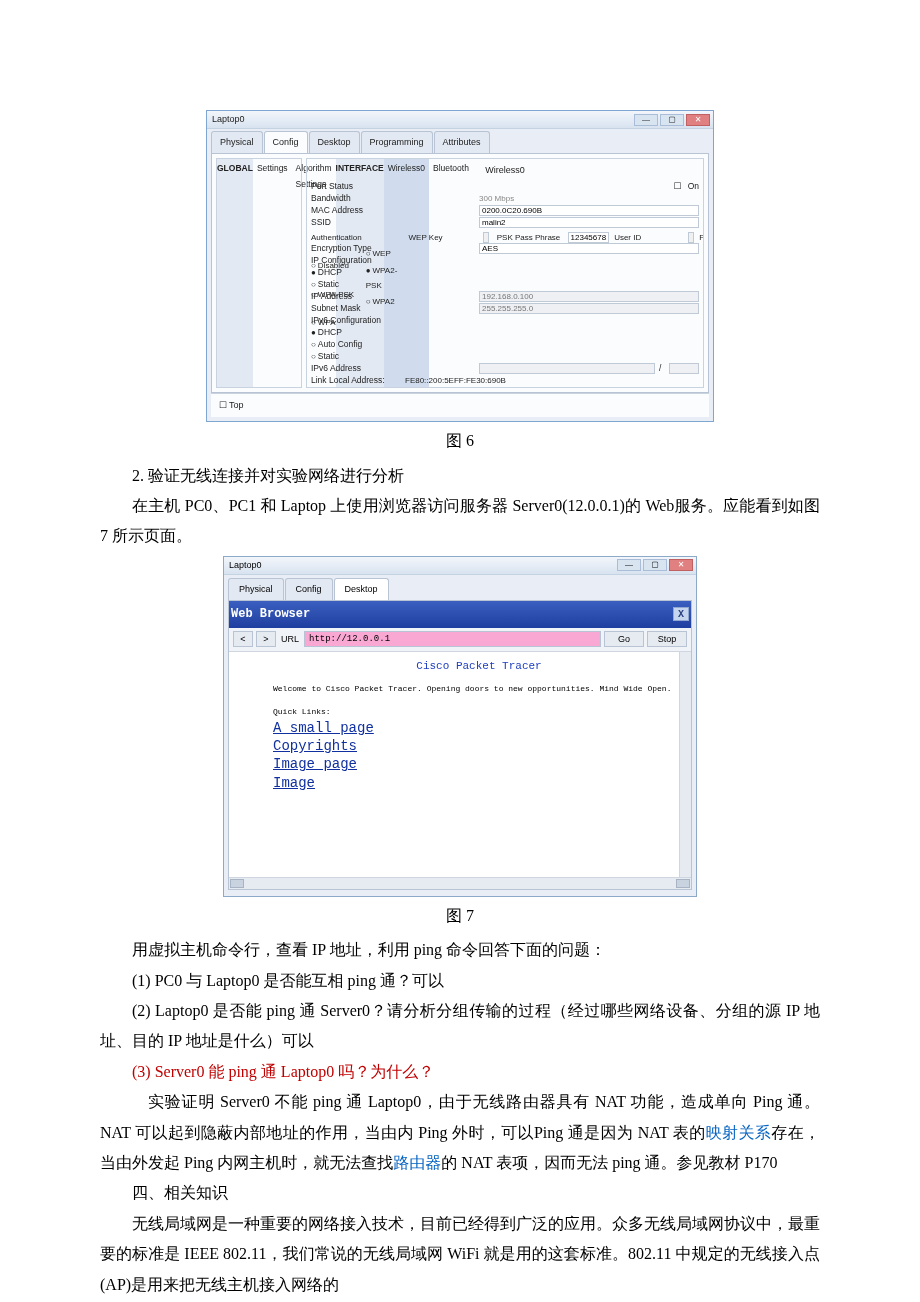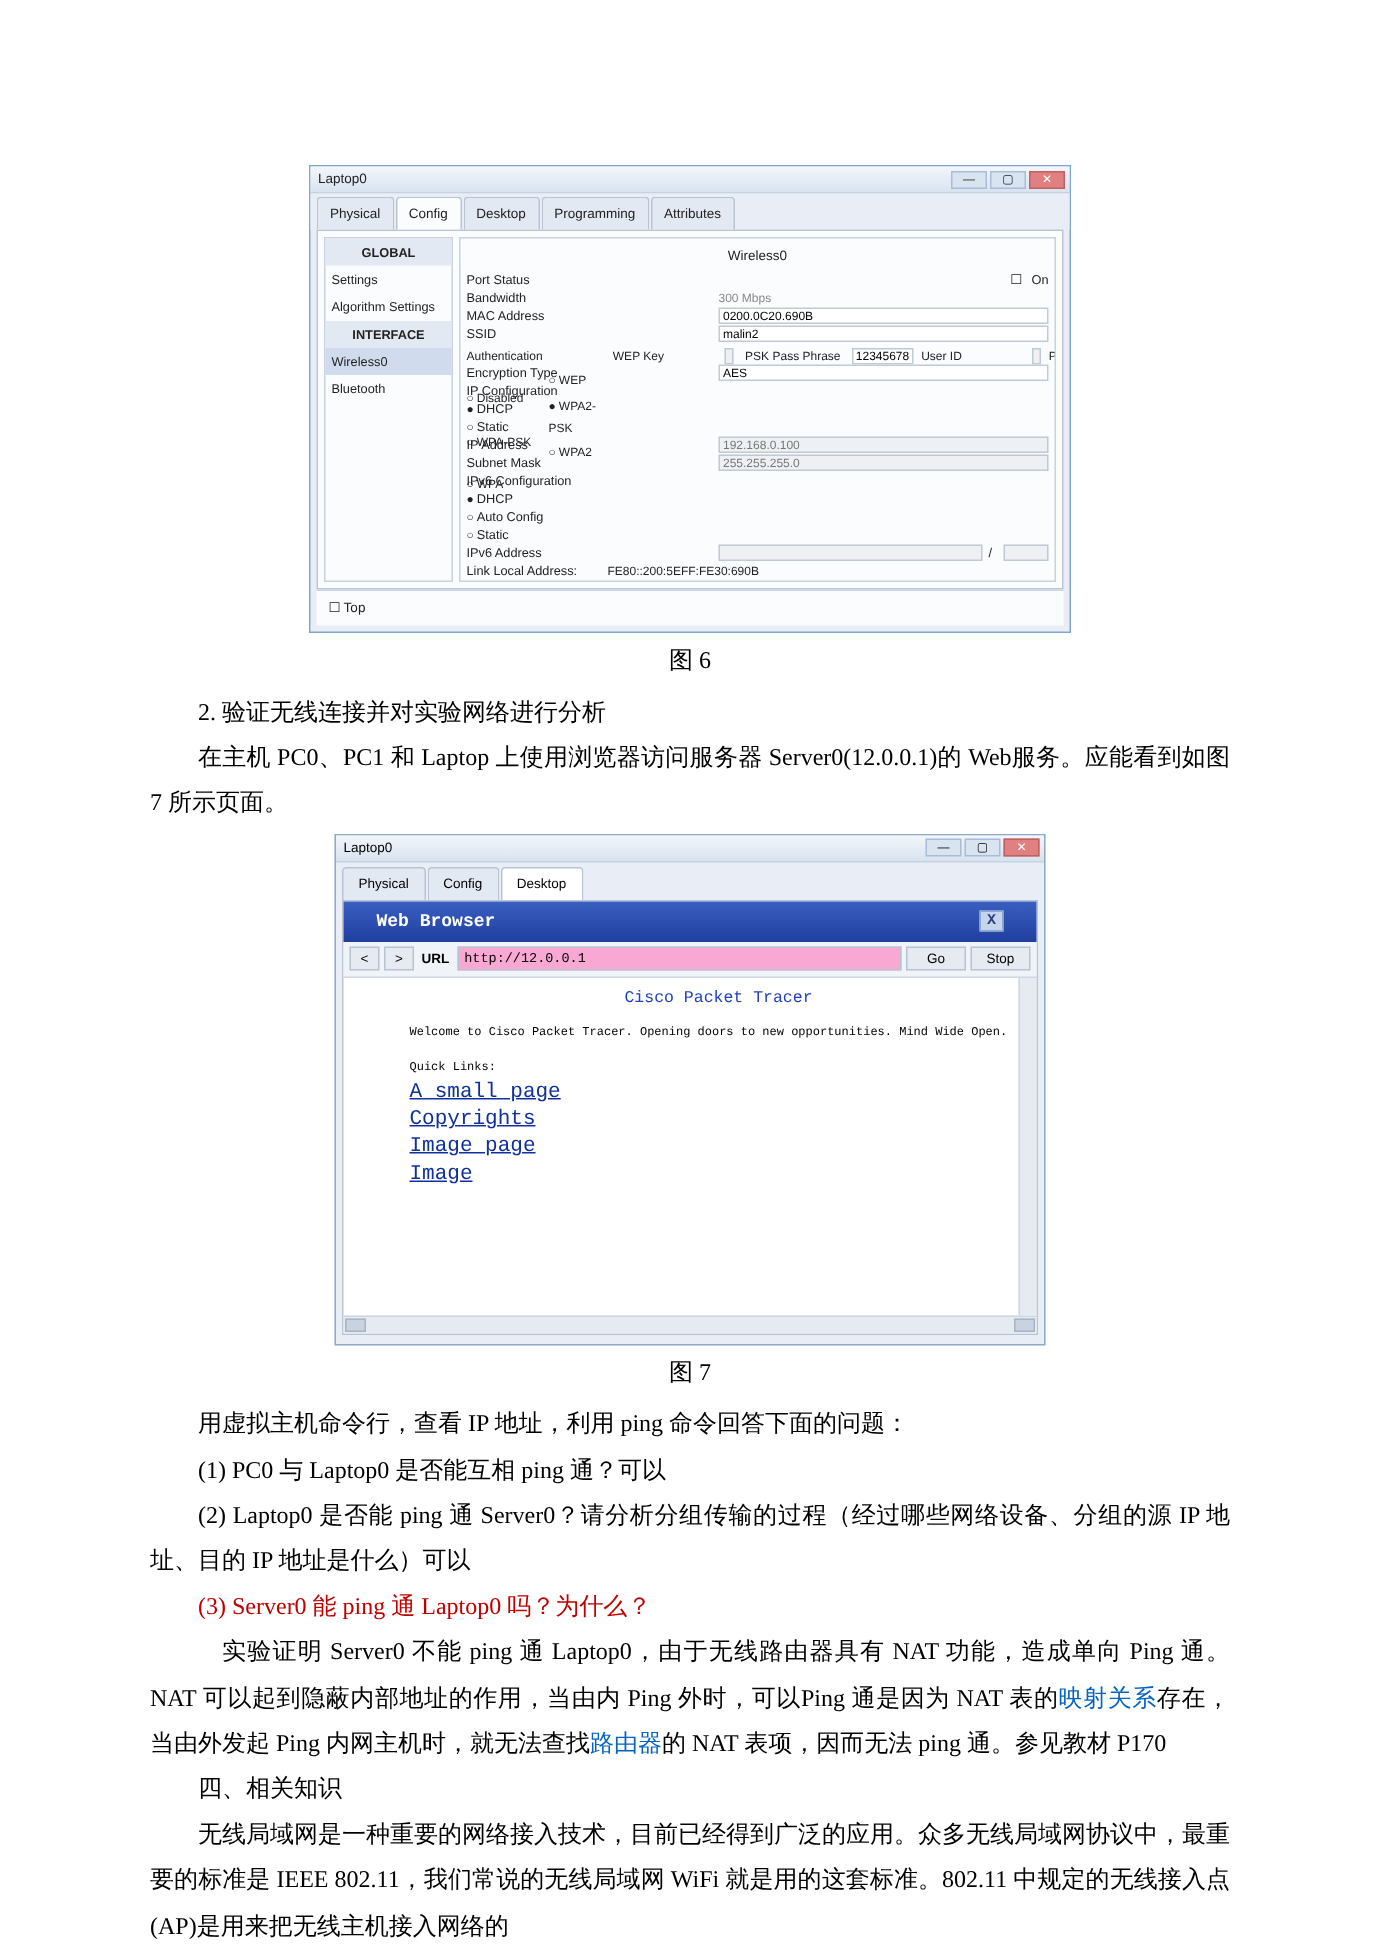--- a/index.html
+++ b/index.html
@@ -63,21 +63,21 @@
   .tab6.active { background:#fbfcfe; }
   .body6 {
     background:#fbfcfe; margin:0 4px 4px 4px;
     border:1px solid #b8c4d4;
     padding:4px;
     height: 240px;
     display:flex; gap:4px;
   }
   .sidebar6 {
     width: 86px; border:1px solid #c9d2df;
-    display:flex; flex-direction:column; font-size:8.5px;
+    display:flex; font-size:8.5px;
   }
   .sidecat { background:#e3e9f2; text-align:center; padding:1px 0; font-weight:bold;}
   .sideitem { padding:1px 4px; }
   .sideitem.sel { background:#d0dced; }
   .main6 {
     flex:1; border:1px solid #c9d2df; padding:2px 4px 2px 4px;
     display:flex; flex-direction:column; overflow:hidden;
   }
   .mainhdr6 { text-align:center; font-size:9px; padding:1px 0; display:flex; justify-content:center; gap:6px; align-items:center;}
   .cfgrow { display:flex; align-items:center; min-height:12px; gap:4px;}
@@ -111,26 +111,26 @@
     display:flex; align-items:center; justify-content:space-between;
     padding:0 3px 0 5px; border-bottom:1px solid #c5d2e2;
   }
   .tabrow7 { display:flex; padding:3px 4px 0 4px; gap:0;}
   .tab7 { padding:2px 10px; border:1px solid #b8c4d4; background:#e3e9f2; border-bottom:none; margin-right:1px; border-top-left-radius:3px; border-top-right-radius:3px; font-size:9px;}
   .tab7.active { background:#fff;}
   .body7 { background:#fff; margin:0 4px 6px 4px; border:1px solid #b8c4d4; height:290px; display:flex; flex-direction:column;}
   .wb-hdr {
     background: linear-gradient(#3a5fc0, #1f3fa0);
     color:#fff; font-family:"Courier New", monospace; font-weight:bold;
-    font-size:12px; padding:2px 22px; display:flex; justify-content:space-between; align-items:center;text-align:center;
+    font-size:12px; padding:2px 2px; display:flex; justify-content:space-between; align-items:center;text-align:center;
   }
   .wb-close { background:#c5d5ee; color:#2a3f80; width:16px; height:14px; display:flex; align-items:center; justify-content:center; font-size:10px; border:1px solid #90a8d0;}
   .wb-nav { display:flex; align-items:center; gap:3px; padding:3px 4px; background:#f0f3f8; border-bottom:1px solid #d0d6e0;}
   .wb-navbtn { width:20px; height:16px; border:1px solid #b8c4d4; background:#e6ebf2; display:flex; align-items:center; justify-content:center; font-size:9px;}
-  .wb-urllbl { font-size:9px; margin:0 2px;font-weight:bold;}
+  .wb-urllbl { font-size:9px; margin:0 2px;}
   .wb-url { flex:1; height:16px; border:1px solid #b8c4d4; background:#f9a8d4; padding:0 4px; font-size:9px; font-family:"Courier New",monospace; display:flex; align-items:center;}
   .wb-actbtn { width:40px; height:16px; border:1px solid #b8c4d4; background:#e6ebf2; display:flex; align-items:center; justify-content:center; font-size:9px;}
   .wb-content { flex:1; padding:4px 6px; font-family:"Courier New", monospace; font-size:9px; overflow:hidden; position:relative;margin-left:38px;}
   .wb-title { text-align:center; color:#2040c0; font-size:11px; margin-bottom:4px;}
   .wb-welcome { font-size:8px; color:#000; margin-bottom:8px;}
   .wb-ql { font-size:8px; color:#000;}
   .wb-link { color:#1030a0; text-decoration:underline; font-size:14px; display:block; line-height:1.3;}
   .wb-scroll-h { height:12px; background:#e6ebf2; border-top:1px solid #d0d6e0; display:flex;}
   .wb-scroll-h .thumb { width:14px; background:#c9d2df; border:1px solid #a8b4c4; margin:1px;}
   .wb-scroll-v { position:absolute; right:0; top:0; bottom:0; width:12px; background:#e6ebf2; border-left:1px solid #d0d6e0;}

